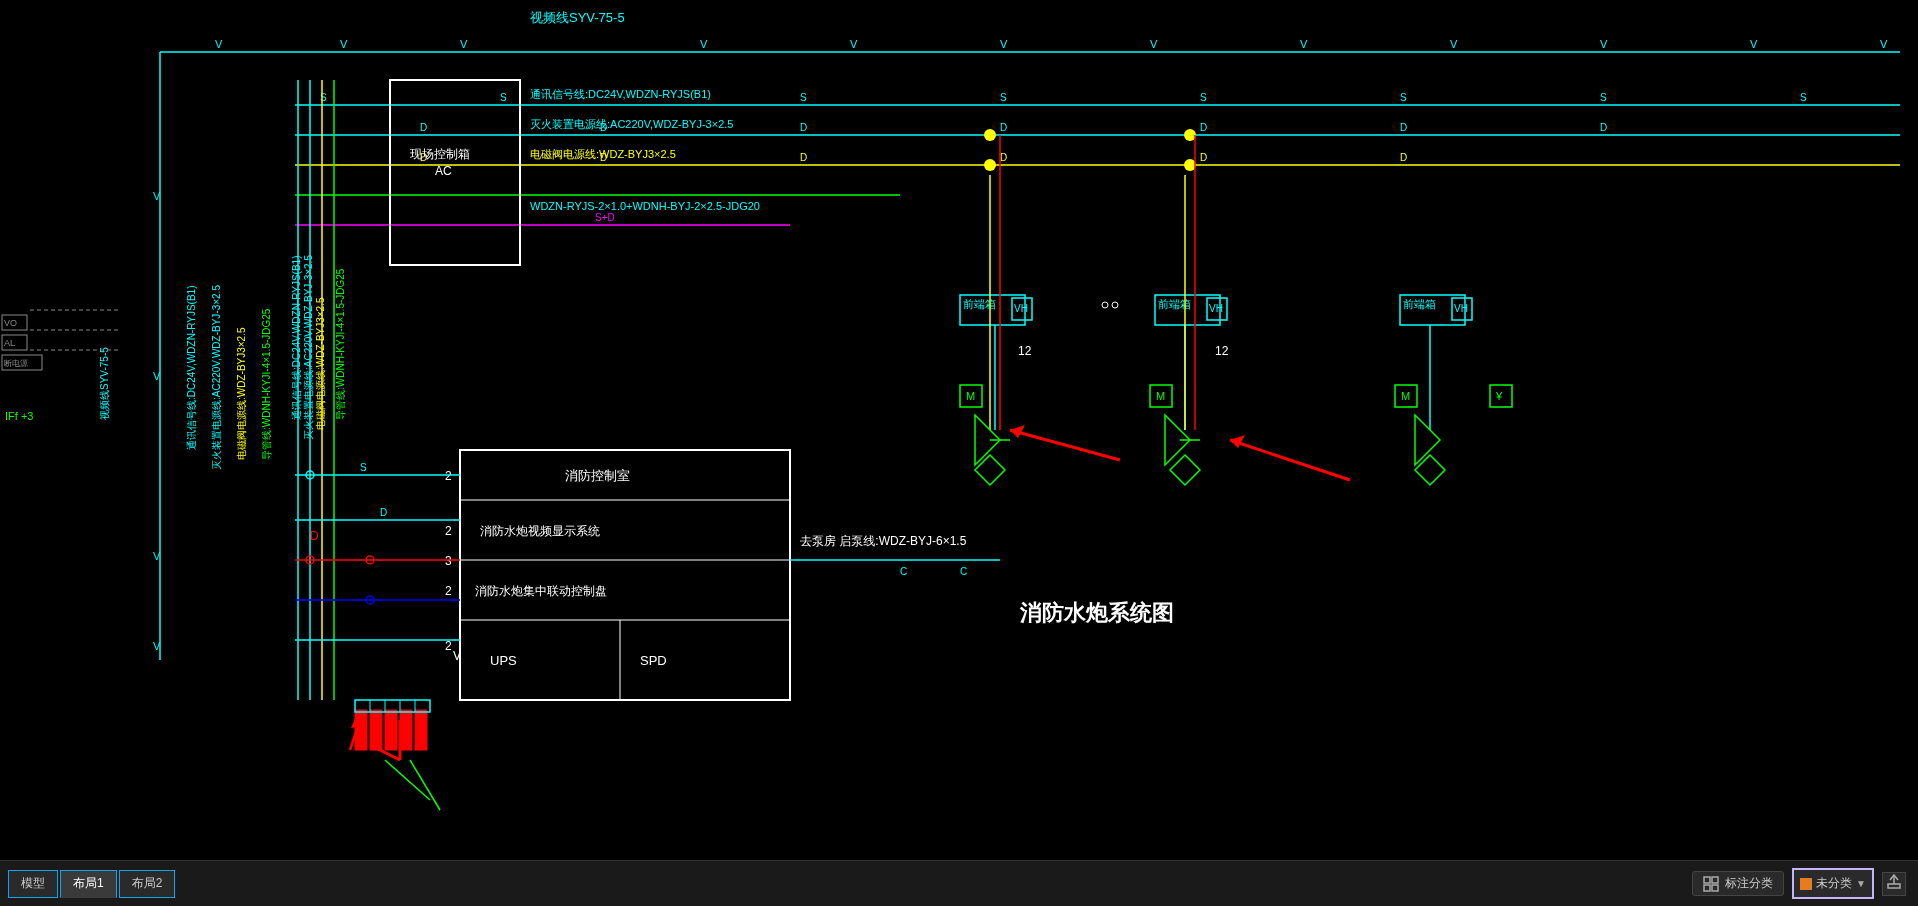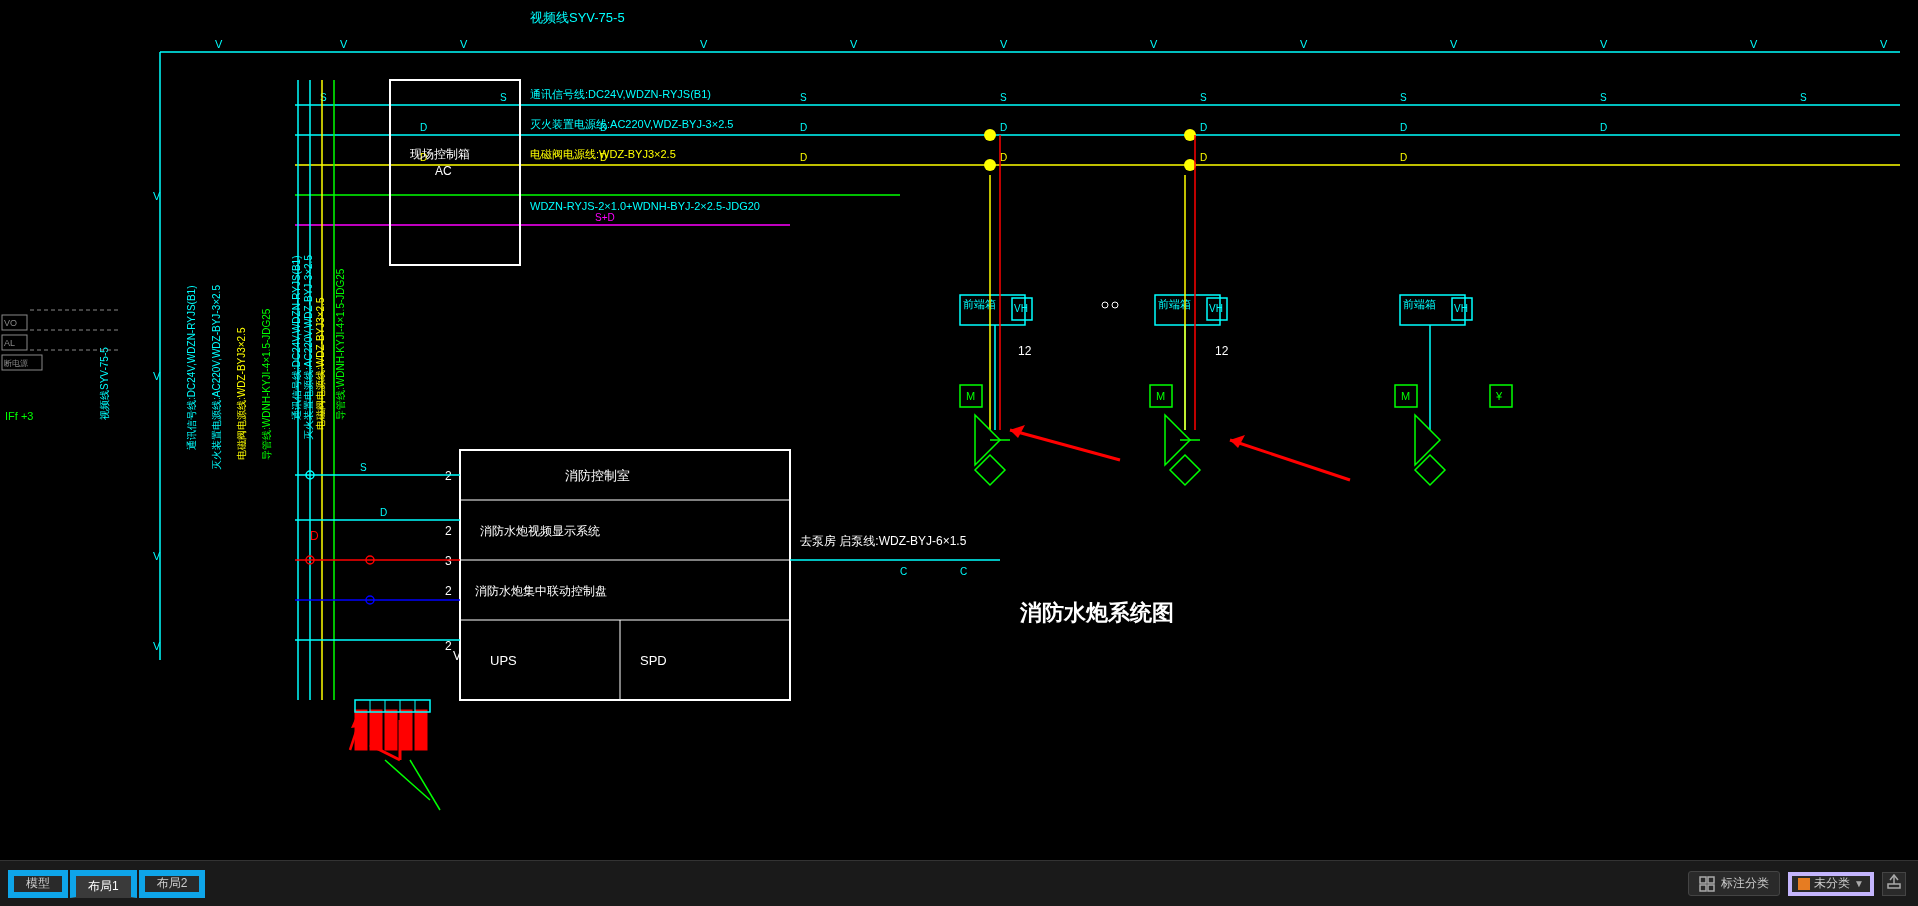--- a/index.html
+++ b/index.html
@@ -41,21 +41,21 @@
       padding: 0 8px;
       gap: 2px;
     }
 
     .tab {
       padding: 4px 12px;
       background: #2a2a2a;
       color: #ccc;
       font-size: 12px;
       cursor: pointer;
-      border: 6px solid #0ea5e9;
+      border: 1px solid #0ea5e9;
       height: 28px;
       display: flex;
       align-items: center;
     }
 
     .tab.active {
       background: #3a3a3a;
       color: #ffffff;
       border-bottom: 1px solid #3a3a3a;
     }
@@ -84,25 +84,25 @@
     .toolbar-icon {
       width: 16px;
       height: 16px;
       display: flex;
       align-items: center;
       justify-content: center;
     }
 
     .dropdown-select {
       background: #2a2a2a;
-      border: 4px solid #c4b5fd;
+      border: 2px solid #c4b5fd;
       color: #ccc;
       font-size: 12px;
       padding: 2px 6px;
-      height: 24px;
+      height: 31px;
       display: flex;
       align-items: center;
       gap: 4px;
       cursor: pointer;
     }
 
     .color-swatch {
       width: 12px;
       height: 12px;
       background: #e67c22;

